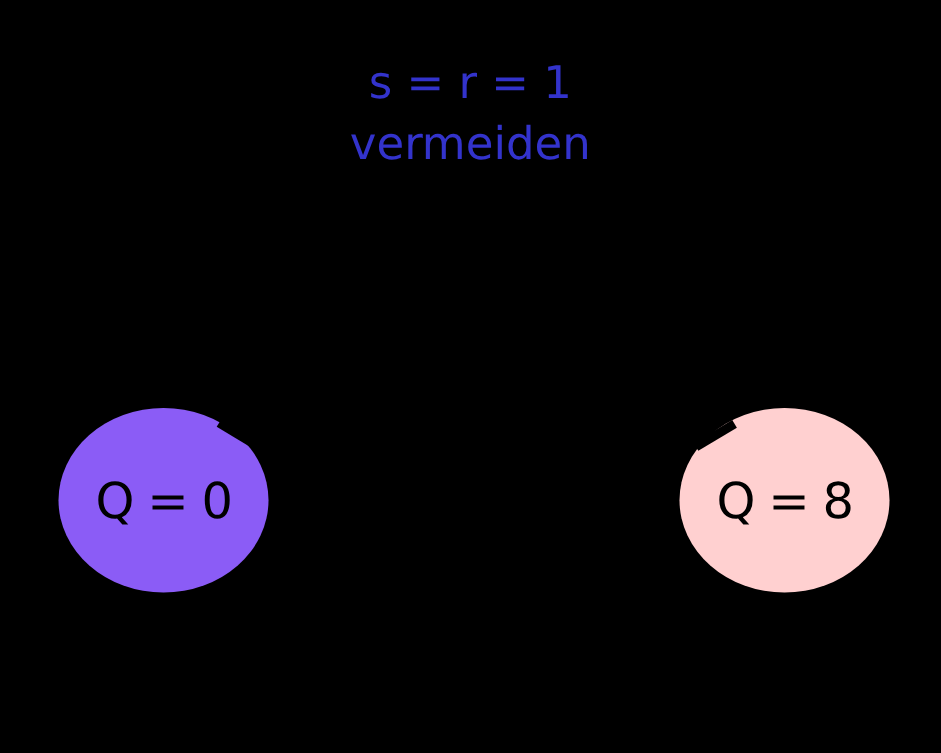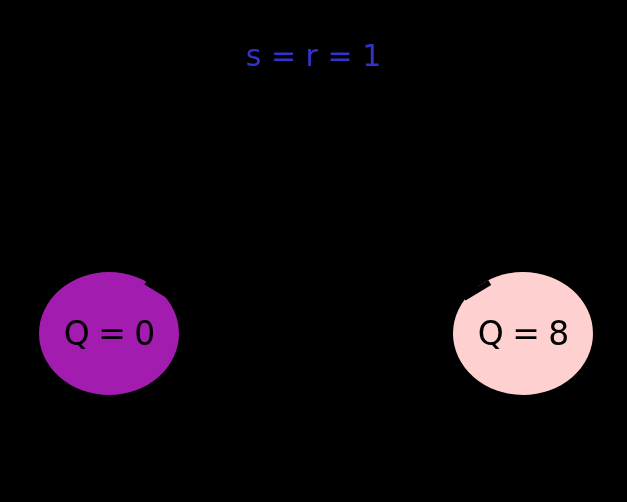--- a/index.html
+++ b/index.html
@@ -57,23 +57,24 @@
     transform-origin: left center;
   }
 </style>
 </head>
 <body>
 
 <div class="canvas">
 
   <div class="annotation" style="color: rgb(51, 51, 204);">
     <span class="line">s = r = 1</span>
+    <span class="line">vermeiden</span>
   </div>
 
-  <div class="state state-q0" style="background-color: #a21caf;">
+  <div class="state state-q0" style="background-color: #8b5cf6;">
     <span class="state-label">Q = 0</span>
   </div>
 
   <div class="state state-q1" style="background-color: rgb(255, 208, 208);">
     <span class="state-label">Q = 8</span>
   </div>
 
   <div class="notch notch-q0"></div>
   <div class="notch notch-q1"></div>
 

